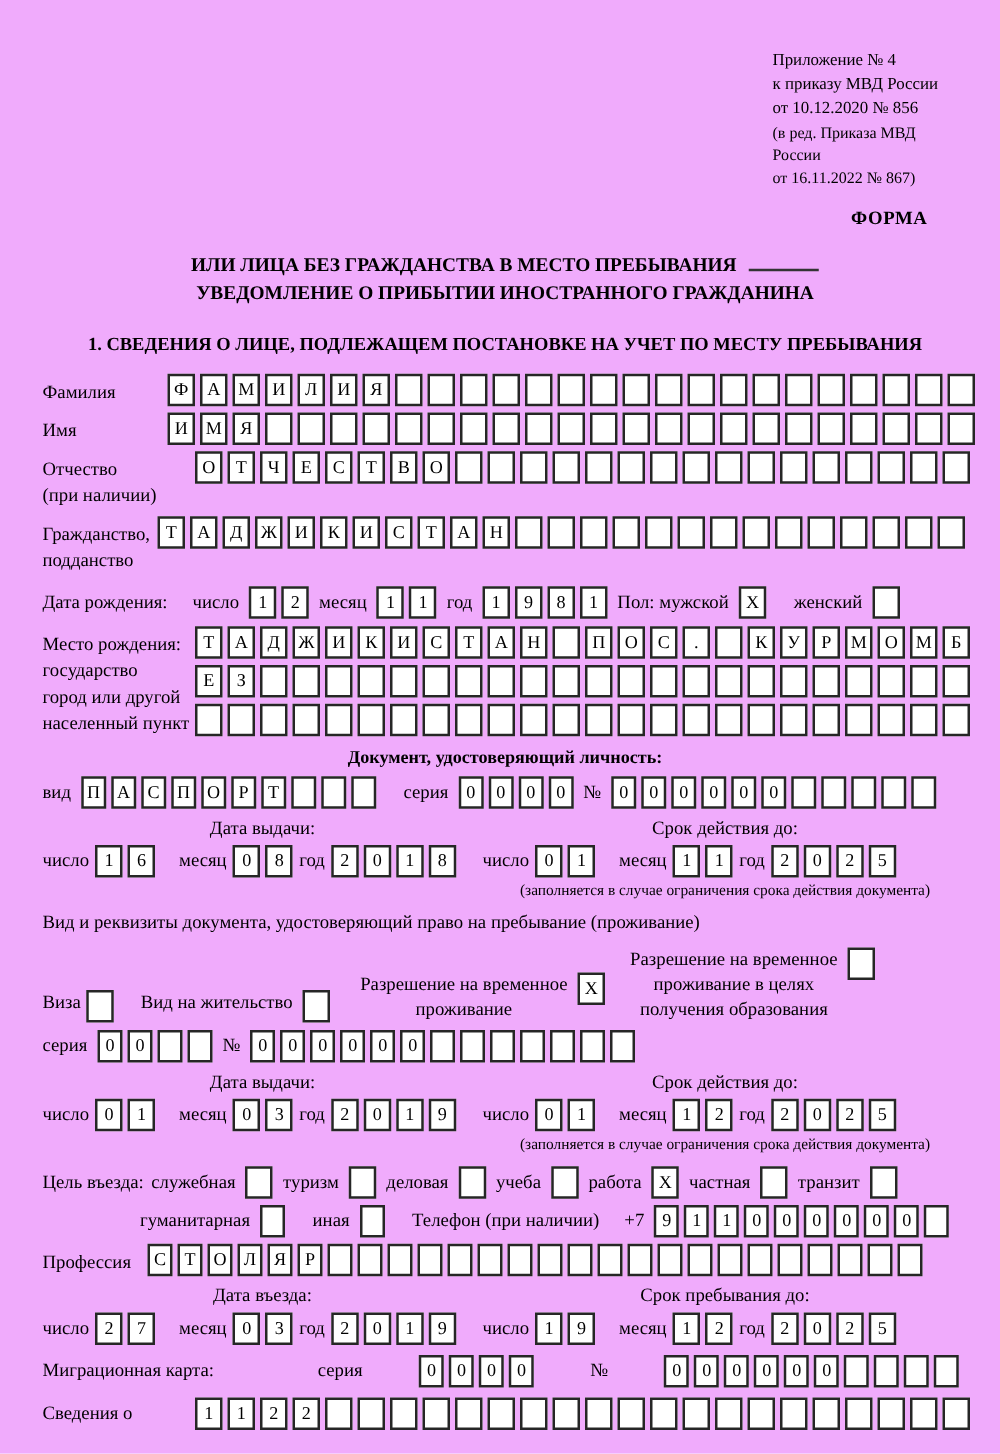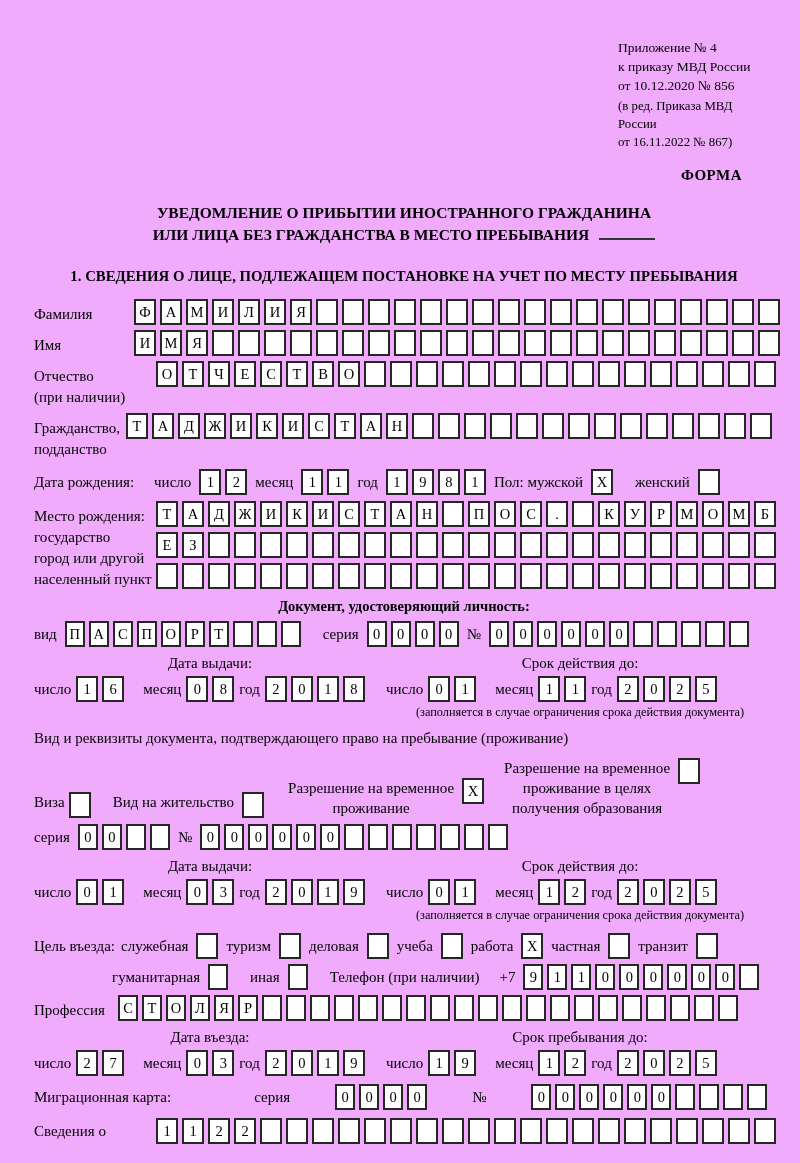--- a/index.html
+++ b/index.html
@@ -57,22 +57,22 @@
     <div>от 10.12.2020 № 856</div>
     <div class="sub">
       <div>(в ред. Приказа МВД России</div>
       <div>от 16.11.2022 № 867)</div>
     </div>
   </div>
 
   <div class="forma">ФОРМА</div>
 
   <div class="title">
+    <div><span>ИЛИ ЛИЦА БЕЗ ГРАЖДАНСТВА В МЕСТО ПРЕБЫВАНИЯ</span><span class="uline"></span></div>
     <div>УВЕДОМЛЕНИЕ О ПРИБЫТИИ ИНОСТРАННОГО ГРАЖДАНИНА</div>
-    <div><span>ИЛИ ЛИЦА БЕЗ ГРАЖДАНСТВА В МЕСТО ПРЕБЫВАНИЯ</span><span class="uline"></span></div>
   </div>
 
   <div class="sec-heading">1. СВЕДЕНИЯ О ЛИЦЕ, ПОДЛЕЖАЩЕМ ПОСТАНОВКЕ НА УЧЕТ ПО МЕСТУ ПРЕБЫВАНИЯ</div>
 
   <div class="frow">
     <div class="flabel w100">Фамилия</div>
     <div class="cells">
         <span class="cb">Ф</span>
         <span class="cb">А</span>
         <span class="cb">М</span>
@@ -397,21 +397,21 @@
             <span class="cb">2</span>
             <span class="cb">0</span>
             <span class="cb">2</span>
             <span class="cb">5</span>
           </span>
       </div>
       <div class="footnote">(заполняется в случае ограничения срока действия документа)</div>
     </div>
   </div>
 
-  <div class="res-head">Вид и реквизиты документа, подтверждающего право на пребывание (проживание)</div>
+  <div class="res-head">Вид и реквизиты документа, удостоверяющий право на пребывание (проживание)</div>
 
   <div class="opts">
     <div class="opt">
       <span class="lbl">Виза</span>
       <span class="cells" style="margin-left:4px;">
           <span class="cb"></span>
         </span>
     </div>
     <div class="opt" style="margin-left:22px;">
       <span class="lbl">Вид на жительство</span>

